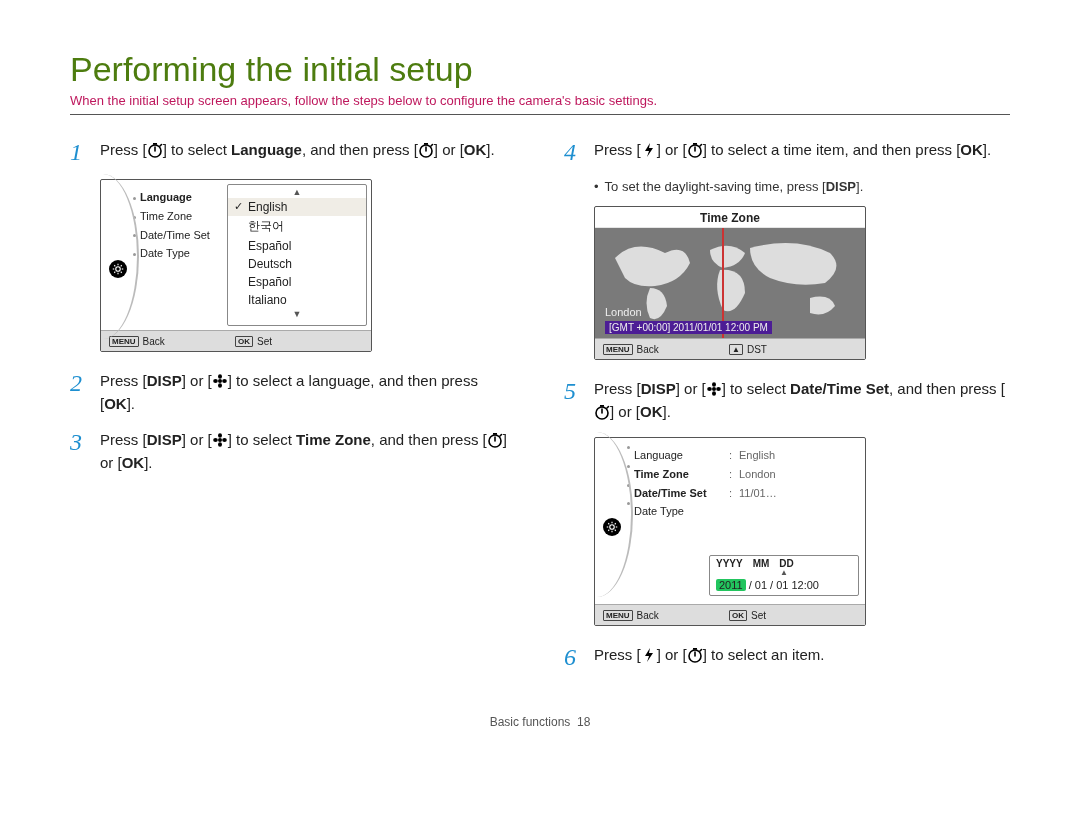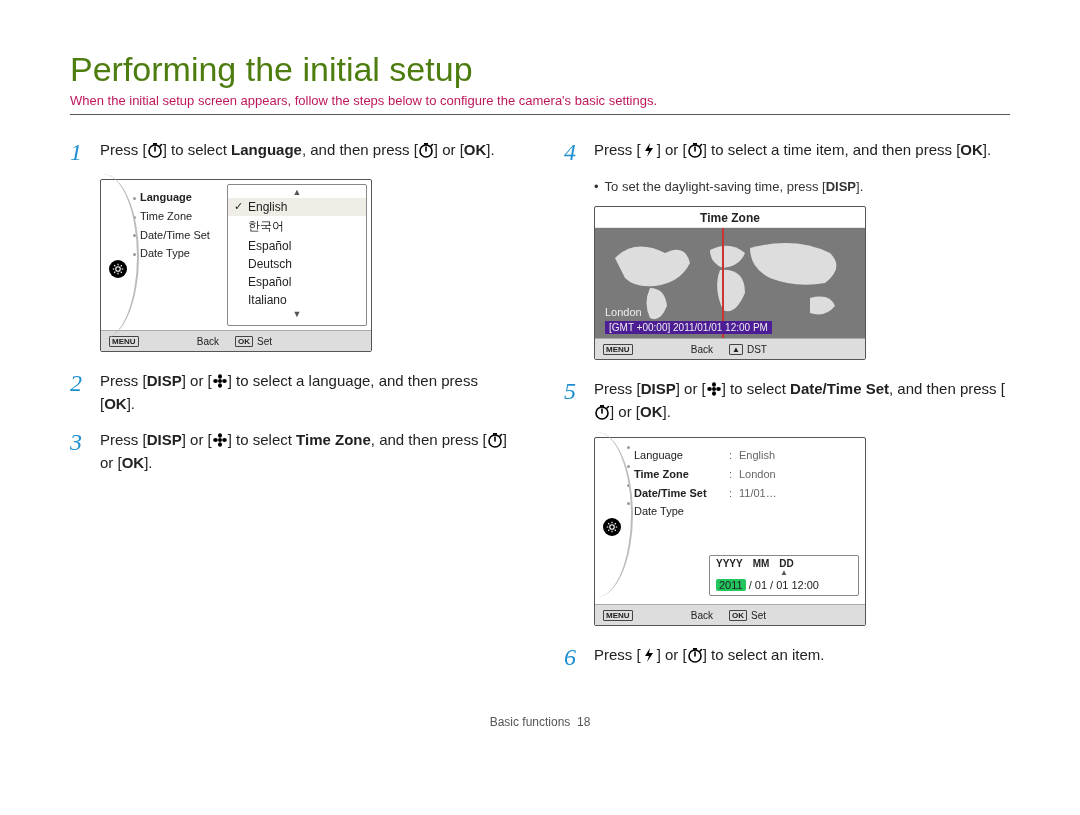--- a/index.html
+++ b/index.html
@@ -163,21 +163,21 @@
     border-top: 1px solid #aaa;
     font-size: 10px;
     height: 20px;
   }
   .lcd-bar > div {
     display: flex;
     align-items: center;
     gap: 4px;
     padding: 0 8px;
   }
-  .lcd-bar > div:first-child { flex: 0 0 110px; justify-content: space-between; }
+  .lcd-bar > div:first-child { flex: 0 0 110px; }
   .lcd-bar .label-box {
     font-size: 8px;
     font-weight: bold;
     border: 1px solid #444;
     padding: 0 2px;
     border-radius: 1px;
   }
 
   
   .lcd-map .map-hdr {

